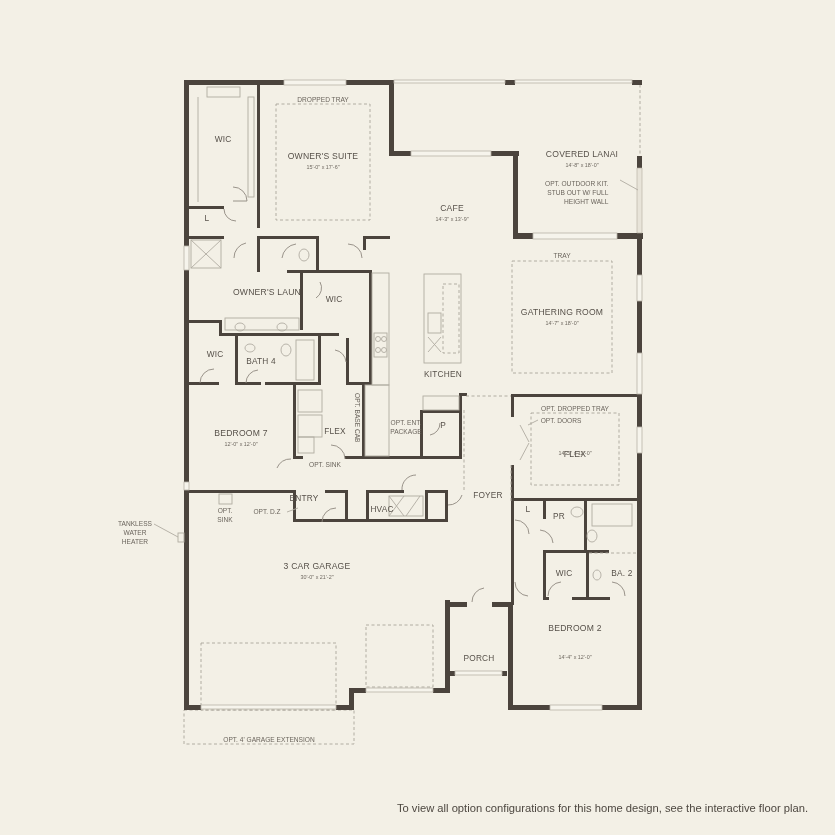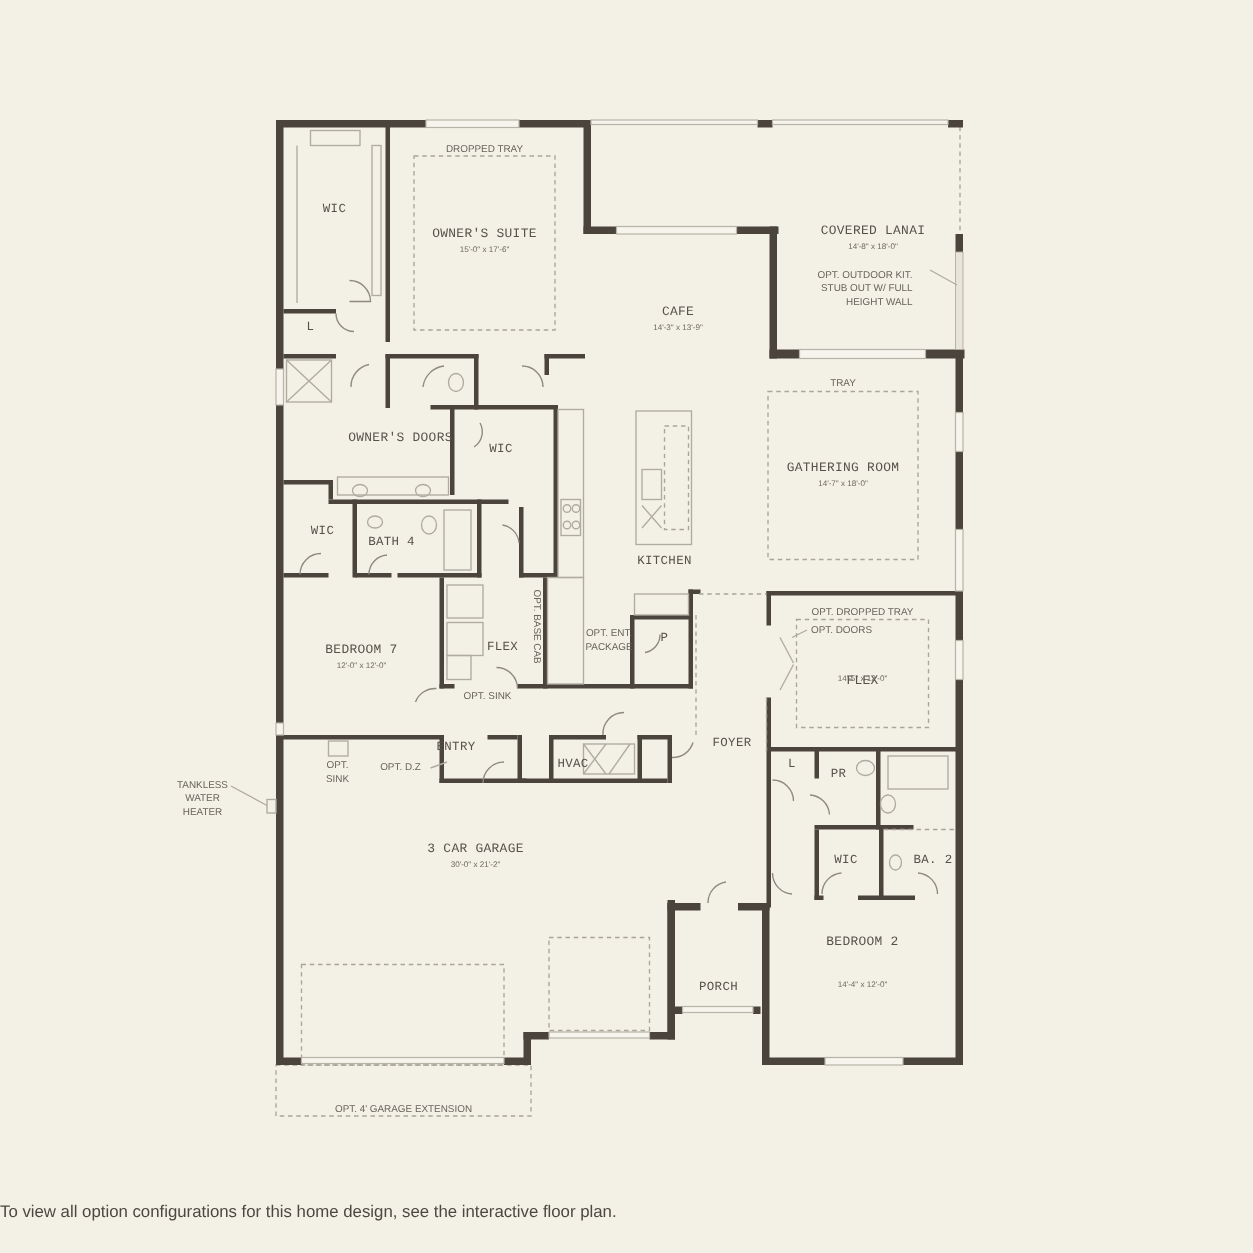--- a/index.html
+++ b/index.html
@@ -18,43 +18,42 @@
     .door { stroke: #8e887f; stroke-width: 0.9; fill: none; }
     .lbl {
       position: absolute;
       color: #57514a;
       font-size: 8.3px;
       letter-spacing: 0.2px;
       text-align: center;
       white-space: nowrap;
       transform: translateX(-50%);
       line-height: 1.15;
-      font-family: Liberation Mono, monospace;
     }
     .lbl.big { font-size: 8.6px; }
     .dim {
       position: absolute;
       color: #6f6961;
       font-size: 5.4px;
       transform: translateX(-50%);
       white-space: nowrap;
     }
     .note {
       position: absolute;
       color: #6a645c;
       font-size: 6.6px;
       text-align: center;
       transform: translateX(-50%);
       line-height: 1.35;
       white-space: nowrap;
     }
     .vert { transform: rotate(90deg); transform-origin: left top; }
     #footer {
-      position: absolute; left: 0; width: 792px; top: 802px;
-      text-align: left; font-size: 11.2px; color: #4d4740;
+      position: absolute; left: 16px; width: 792px; top: 802px;
+      text-align: right; font-size: 11.2px; color: #4d4740;
     }
   </style>
 </head>
 <body>
 
 <svg id="plan" viewBox="0 0 835 835" xmlns="http://www.w3.org/2000/svg">
 
   <g>
     <rect class="dash" x="276" y="104" width="94" height="116"></rect>
     <rect class="dash" x="512" y="261" width="100" height="112"></rect>
@@ -274,21 +273,21 @@
 <div>
   <div class="note" style="left:323px;top:96px">DROPPED TRAY</div>
   <div class="lbl" style="left:223px;top:135px">WIC</div>
   <div class="lbl big" style="left:323px;top:152px">OWNER'S SUITE</div>
   <div class="dim" style="left:323px;top:164px">15'-0" x 17'-6"</div>
   <div class="lbl big" style="left:452px;top:204px">CAFE</div>
   <div class="dim" style="left:452px;top:216px">14'-3" x 13'-9"</div>
   <div class="lbl big" style="left:582px;top:150px">COVERED LANAI</div>
   <div class="dim" style="left:582px;top:162px">14'-8" x 18'-0"</div>
   <div class="lbl" style="left:207px;top:214px">L</div>
-  <div class="lbl big" style="left:267px;top:288px">OWNER'S DOORS</div>
+  <div class="lbl big" style="left:267px;top:288px">OWNER'S LAUN</div>
   <div class="lbl" style="left:334px;top:295px">WIC</div>
   <div class="note" style="left:562px;top:252px">TRAY</div>
   <div class="lbl big" style="left:562px;top:308px">GATHERING ROOM</div>
   <div class="dim" style="left:562px;top:320px">14'-7" x 18'-0"</div>
   <div class="lbl" style="left:215px;top:350px">WIC</div>
   <div class="lbl" style="left:261px;top:357px">BATH 4</div>
   <div class="lbl" style="left:443px;top:370px">KITCHEN</div>
   <div class="lbl big" style="left:241px;top:429px">BEDROOM 7</div>
   <div class="dim" style="left:241px;top:441px">12'-0" x 12'-0"</div>
   <div class="lbl" style="left:335px;top:427px">FLEX</div>

